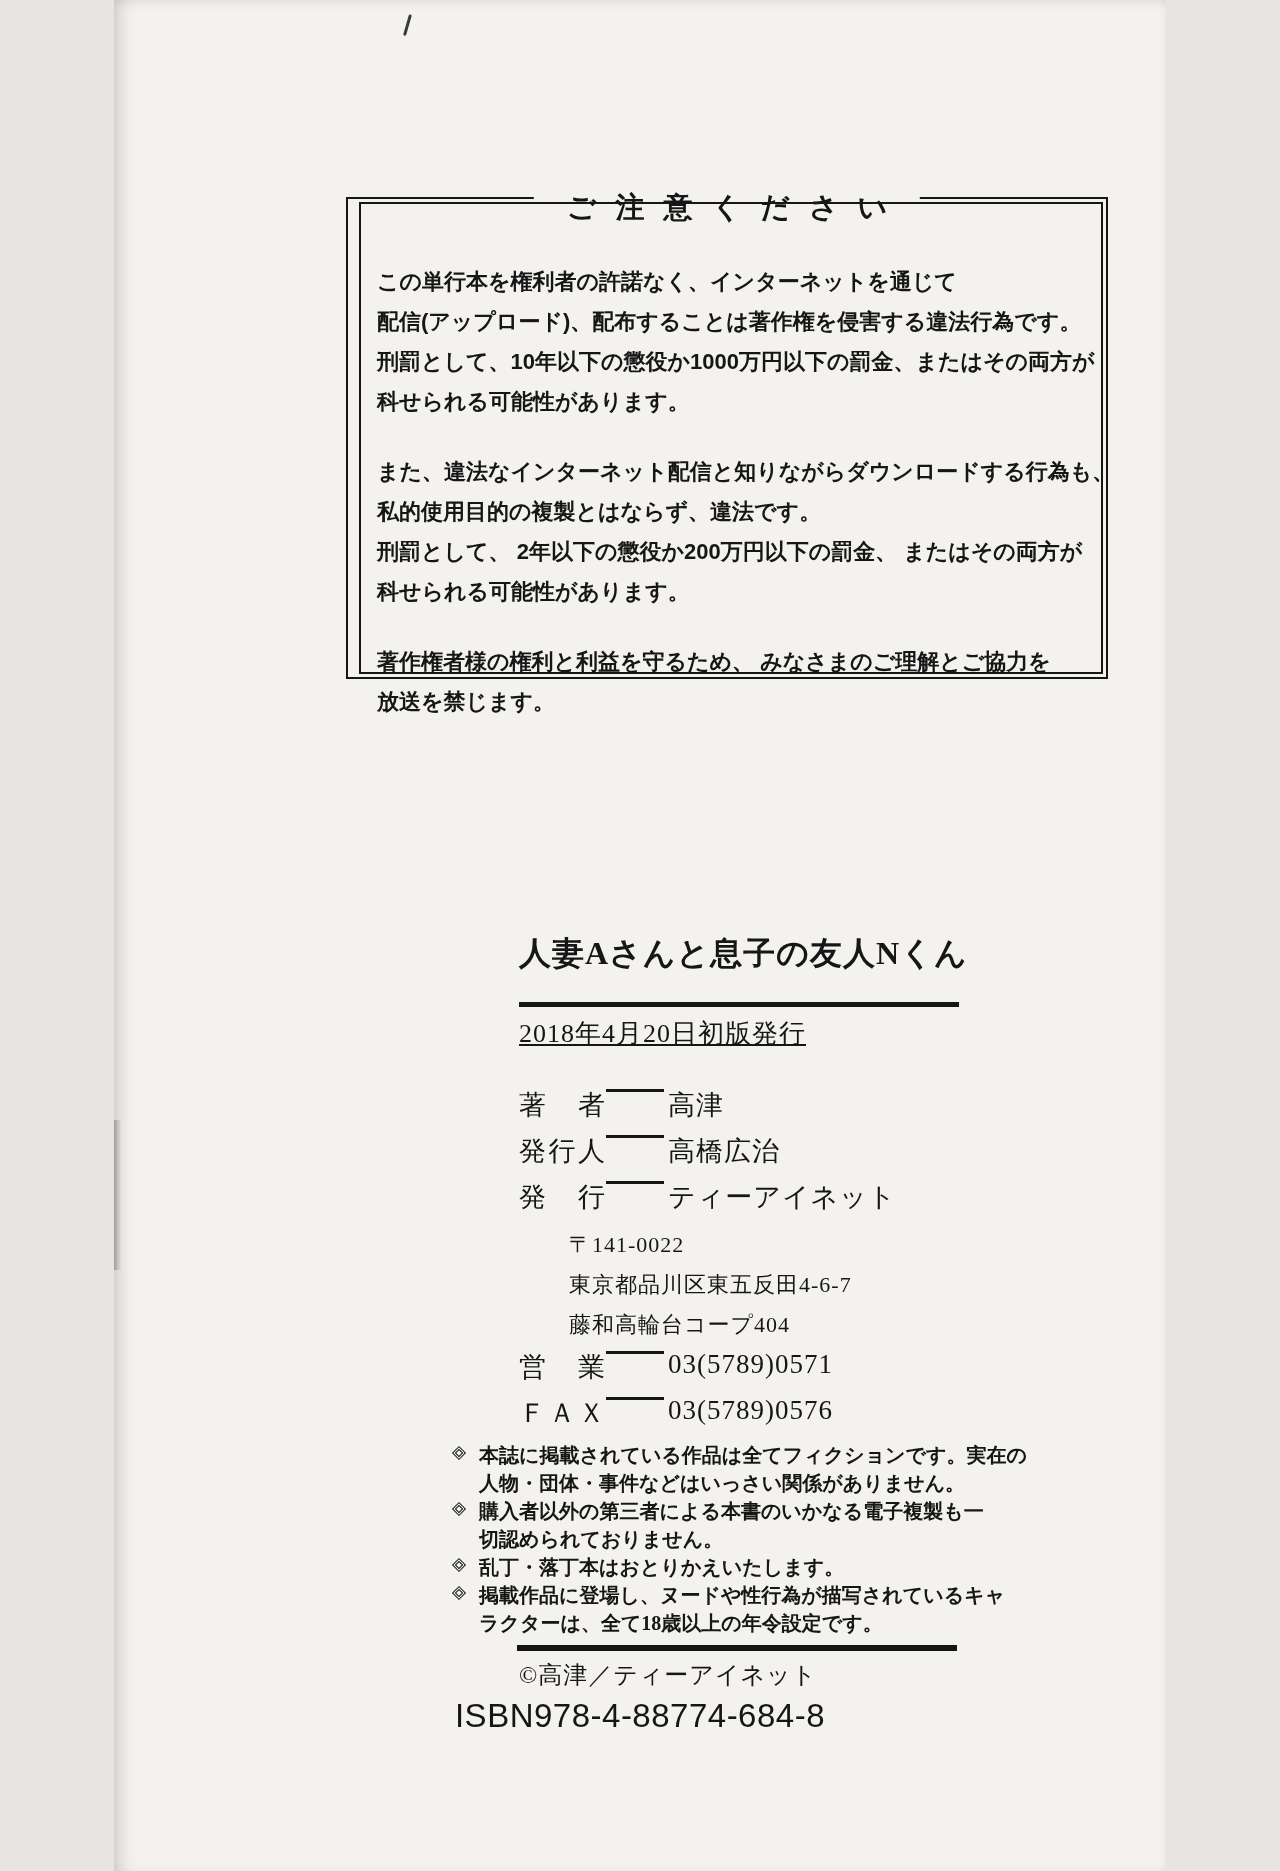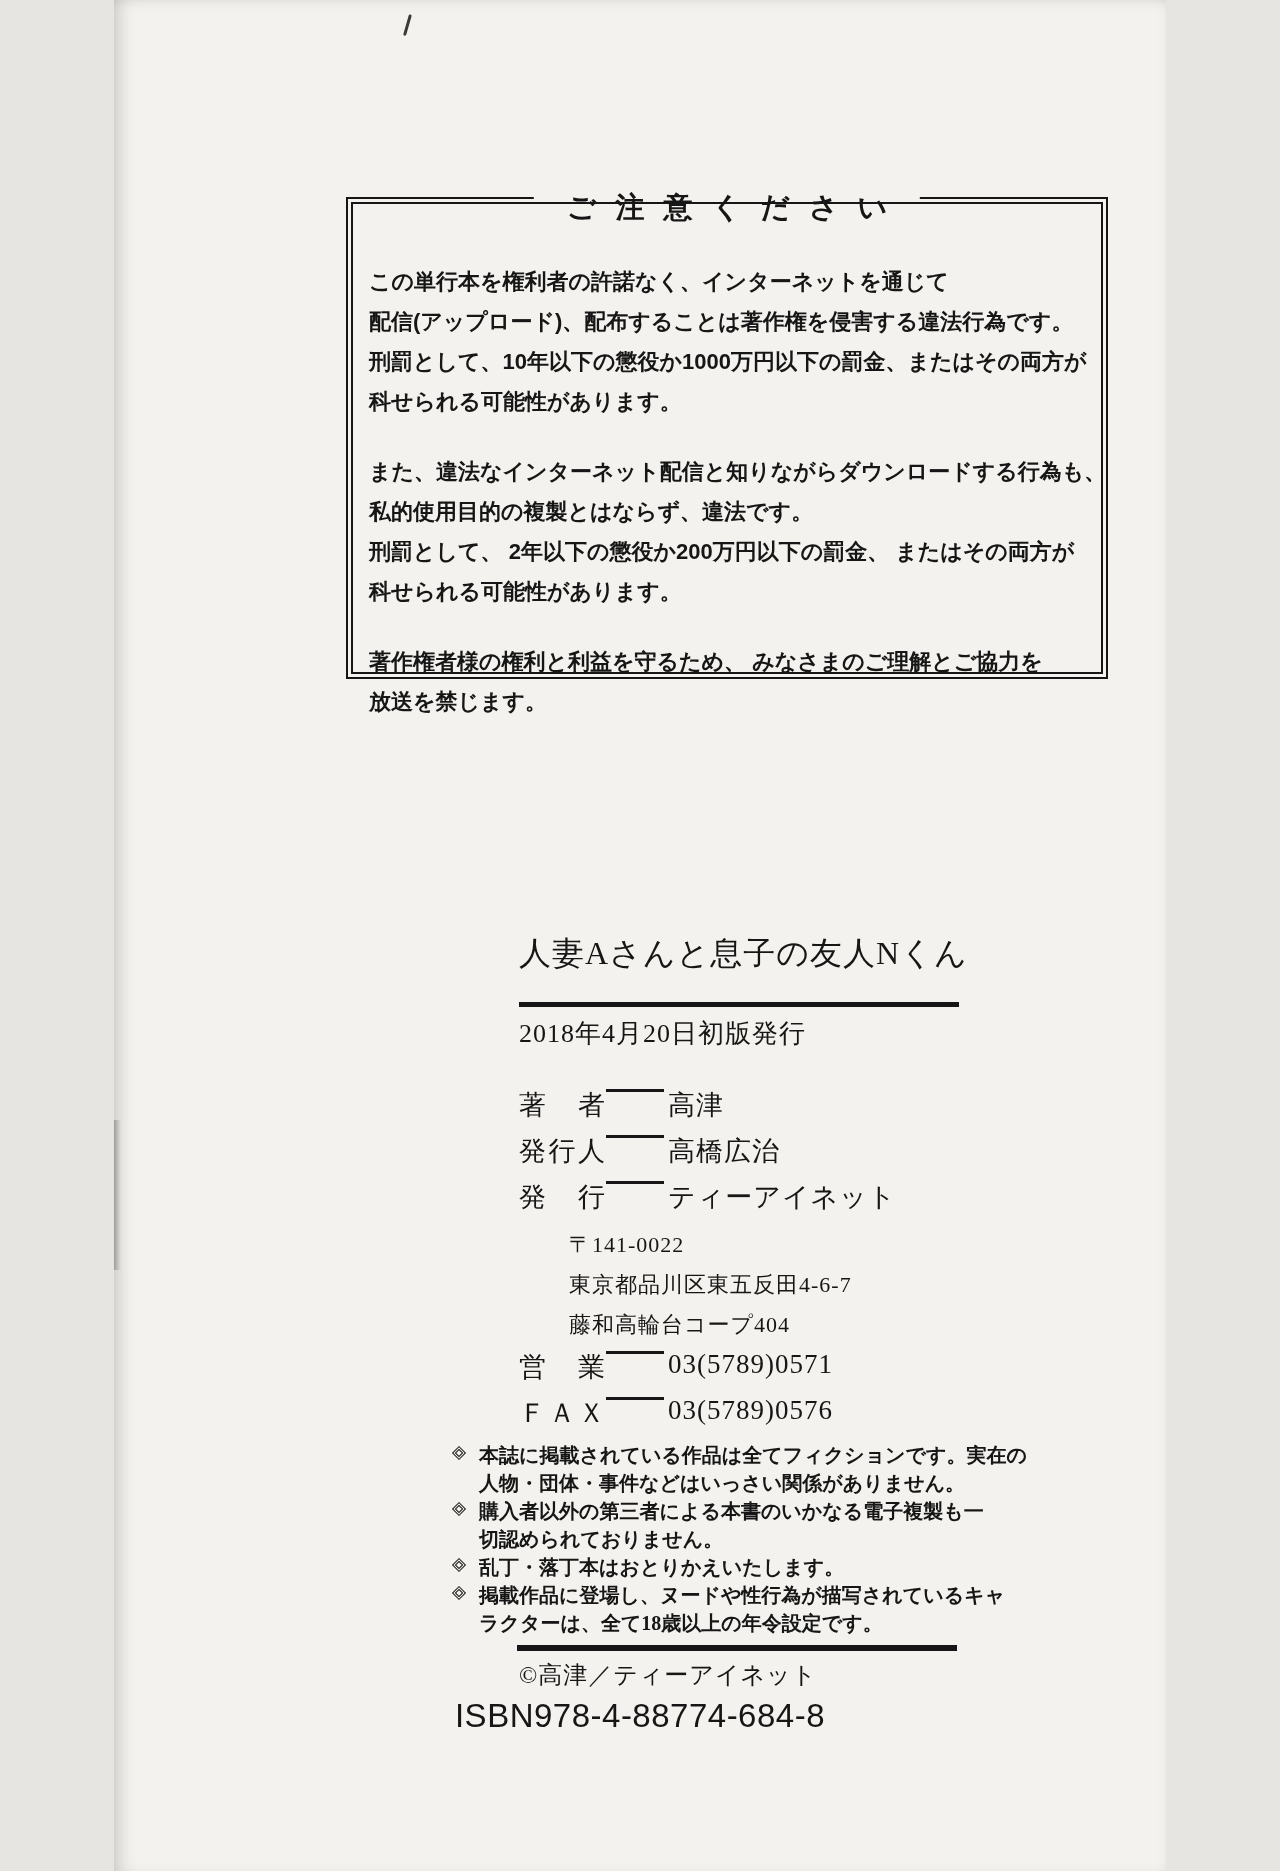--- a/index.html
+++ b/index.html
@@ -36,20 +36,21 @@
   
   .notice-box{
     position:absolute;left:232px;top:197px;width:758px;height:478px;
     border:2.5px solid var(--ink);
   }
   .notice-box-inner{
     position:absolute;inset:3px;
     border:2px solid var(--ink);
     padding:58px 20px 0 16px;
     box-sizing:border-box;
+    margin-left:8px;
   }
   .notice-title{
     position:absolute;left:50%;top:-12px;
     transform:translateX(-50%);
     background:var(--paper);
     padding:0 14px;
     font-family:"Liberation Serif","DejaVu Serif",serif;
     font-size:29px;font-weight:700;
     letter-spacing:19px;text-indent:19px;
     white-space:nowrap;line-height:40px;
@@ -61,27 +62,27 @@
     font-weight:700;
     font-size:22px;line-height:40px;
     white-space:nowrap;
   }
 
   
   .colophon{
     position:absolute;left:405px;top:932px;width:480px;
   }
   .book-title{
-    margin:0;font-size:32px;font-weight:400;
+    margin:0;font-size:32px;font-weight:700;
     white-space:nowrap;letter-spacing:1px;
   }
   .rule{background:var(--ink);width:440px;}
   .rule-top{height:5px;margin-top:26px;}
   .rule-bottom{height:6px;margin-top:8px;margin-left:-2px;}
-  .edition-date{margin-top:9px;font-size:26px;letter-spacing:1px;}
+  .edition-date{margin-top:9px;font-size:26px;letter-spacing:1px;text-decoration:underline;}
 
   .credit-block{margin-top:36px;}
   .credit-row{display:flex;margin-bottom:11px;height:35px;}
   .credit-label{
     display:inline-block;width:86px;font-size:27px;
     text-align:justify;text-align-last:justify;
   }
   .leader-line{width:58px;height:3px;background:var(--ink);margin:2px 2px 0 1px;flex:none;}
   .credit-value{font-size:27px;margin-left:2px;white-space:nowrap;letter-spacing:1px;}
 

